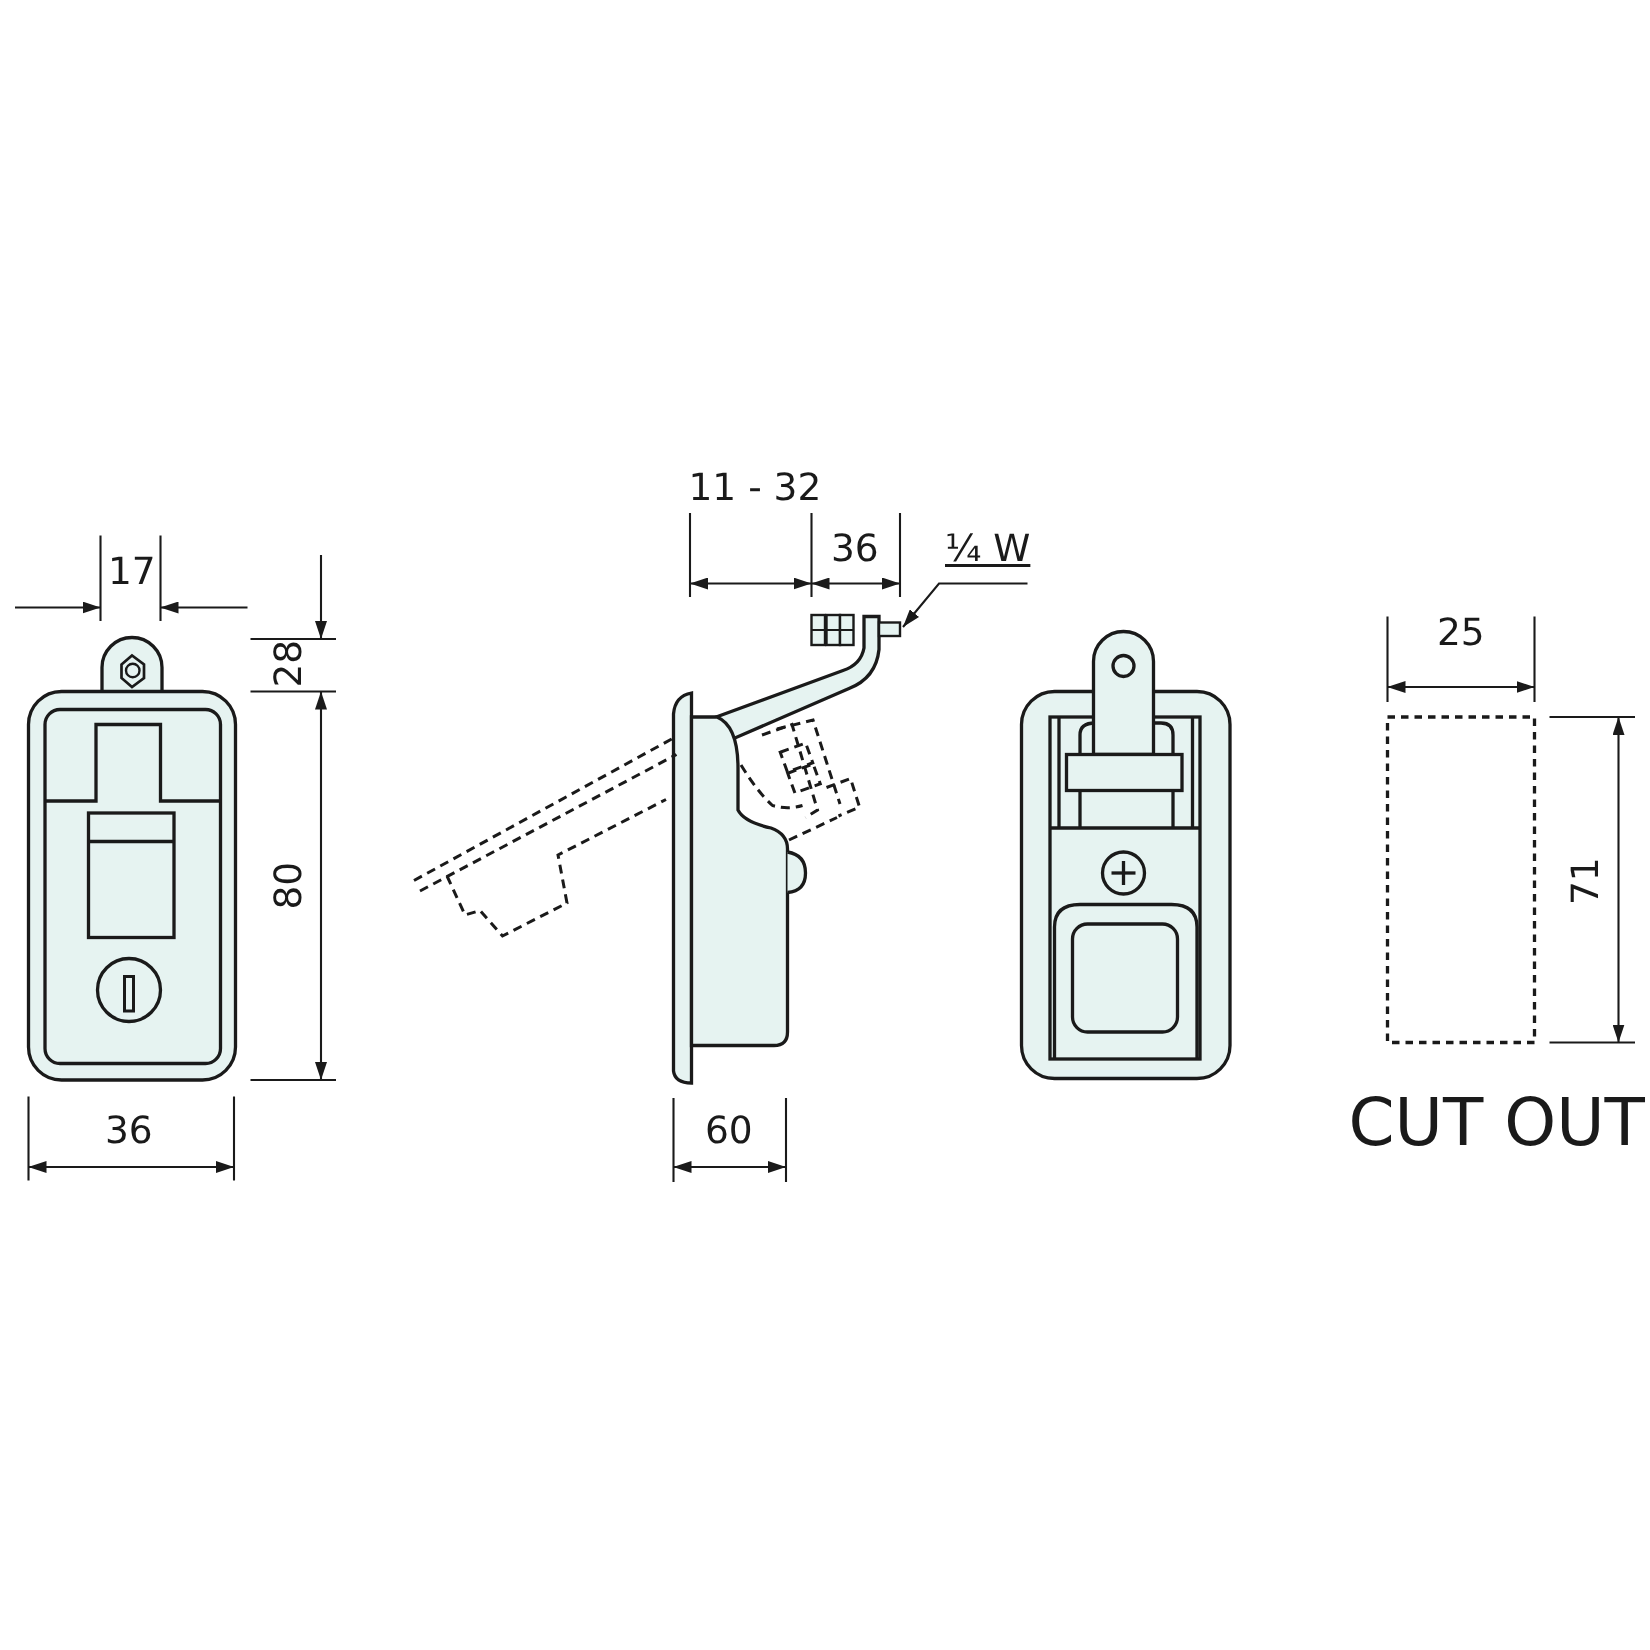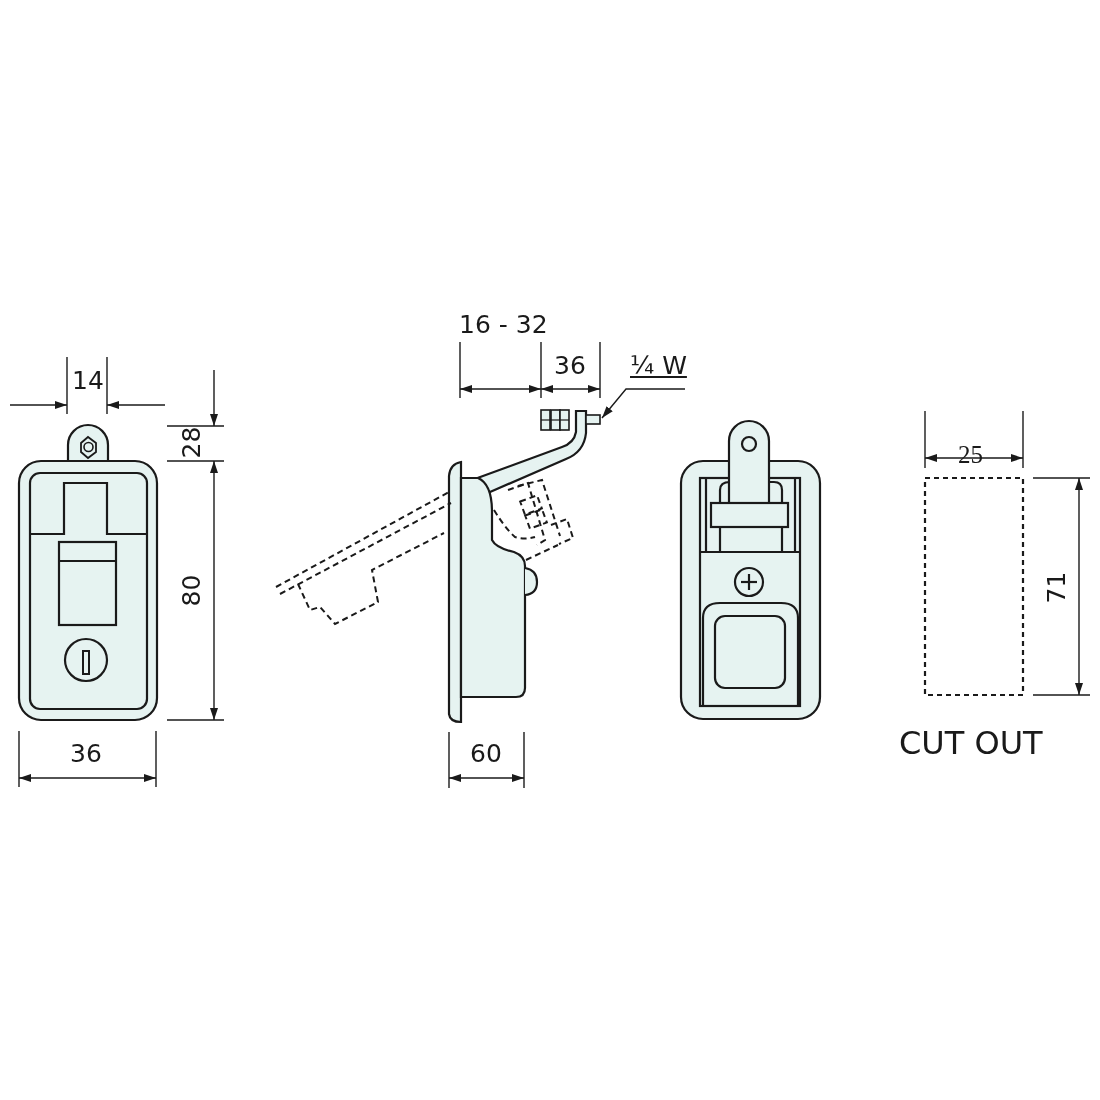--- a/index.html
+++ b/index.html
@@ -1,20 +1,20 @@
 <!DOCTYPE html>
 <html><head>
   <meta charset="utf-8">
   <style>
     html, body { margin: 0; padding: 0; background: #ffffff; }
     body { width: 1100px; height: 1100px; position: relative; overflow: hidden; }
     #stage { position: absolute; left: 0; top: 0; width: 1100px; height: 1100px; }
     .lbl { position: absolute; font-family: "DejaVu Sans", sans-serif; color: #1a1a1a; font-size: 25px; line-height: 1; white-space: nowrap; }
     .lbl-rot { transform: rotate(-90deg); transform-origin: center center; }
-    .caption { font-size: 32px; }
+    .caption { font-size: 44px; }
   </style>
 </head>
 <body>
 
 <div id="stage">
   <svg width="1100" height="1100" viewBox="0 0 1100 1100" xmlns="http://www.w3.org/2000/svg">
     <defs>
       <marker id="arr" viewBox="0 0 12 8" refX="12" refY="4" markerWidth="12" markerHeight="8" orient="auto-start-reverse" markerUnits="userSpaceOnUse">
         <path d="M0,0 L12,4 L0,8 z" fill="#1a1a1a"></path>
       </marker>
@@ -132,26 +132,26 @@
       <line x1="925" y1="411" x2="925" y2="468"></line>
       <line x1="1023" y1="411" x2="1023" y2="468"></line>
       <line x1="925" y1="458" x2="1023" y2="458" marker-start="url(#arr)" marker-end="url(#arr)"></line>
       <line x1="1033" y1="478" x2="1090" y2="478"></line>
       <line x1="1033" y1="695" x2="1090" y2="695"></line>
       <line x1="1079" y1="478" x2="1079" y2="695" marker-start="url(#arr)" marker-end="url(#arr)"></line>
     </g>
   </svg>
 
   
-  <div class="lbl" style="left:72px; top:368px;">14</div>
+  <div class="lbl" style="left:72px; top:368px;">17</div>
   <div class="lbl lbl-rot" style="left:176px; top:430px;">28</div>
   <div class="lbl lbl-rot" style="left:176px; top:578px;">80</div>
   <div class="lbl" style="left:70px; top:741px;">36</div>
 
-  <div class="lbl" style="left:459px; top:312px;">16 - 32</div>
+  <div class="lbl" style="left:459px; top:312px;">11 - 32</div>
   <div class="lbl" style="left:554px; top:353px;">36</div>
   <div class="lbl" style="left:630px; top:353px;text-decoration:underline;">¼ W</div>
   <div class="lbl" style="left:470px; top:741px;">60</div>
 
-  <div class="lbl" style="left:958px; top:442px;font-family:Liberation Serif, serif;">25</div>
+  <div class="lbl" style="left:958px; top:409px;">25</div>
   <div class="lbl lbl-rot" style="left:1041px; top:575px;">71</div>
   <div class="lbl caption" style="left:899px; top:727px;">CUT OUT</div>
 </div>
 
 </body></html>

